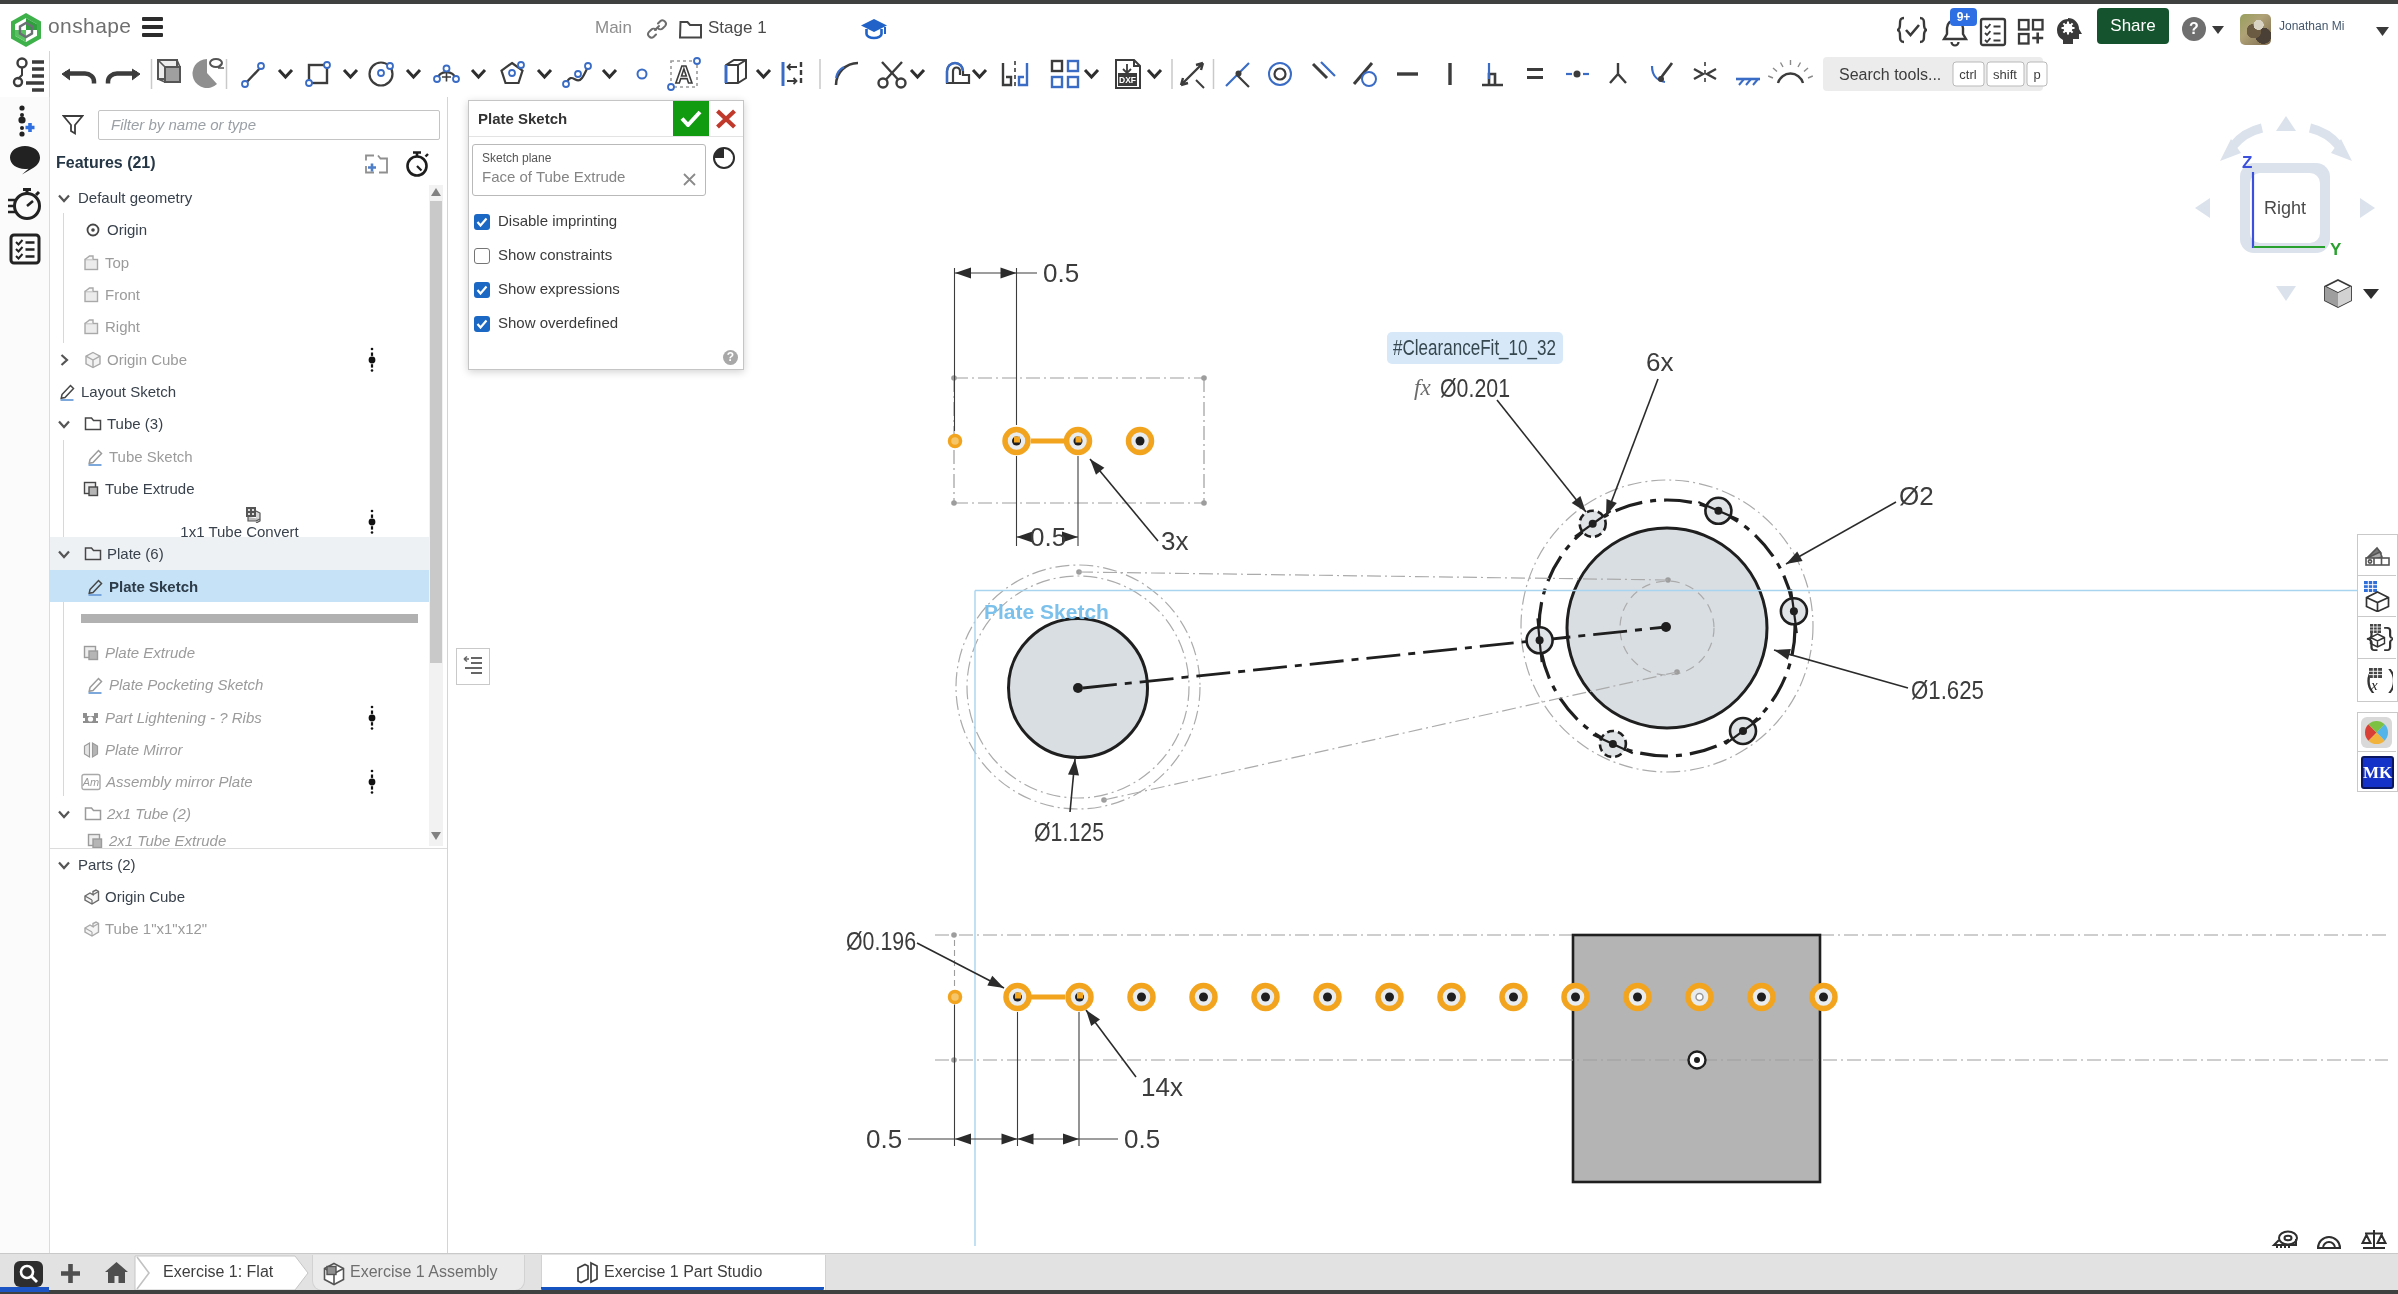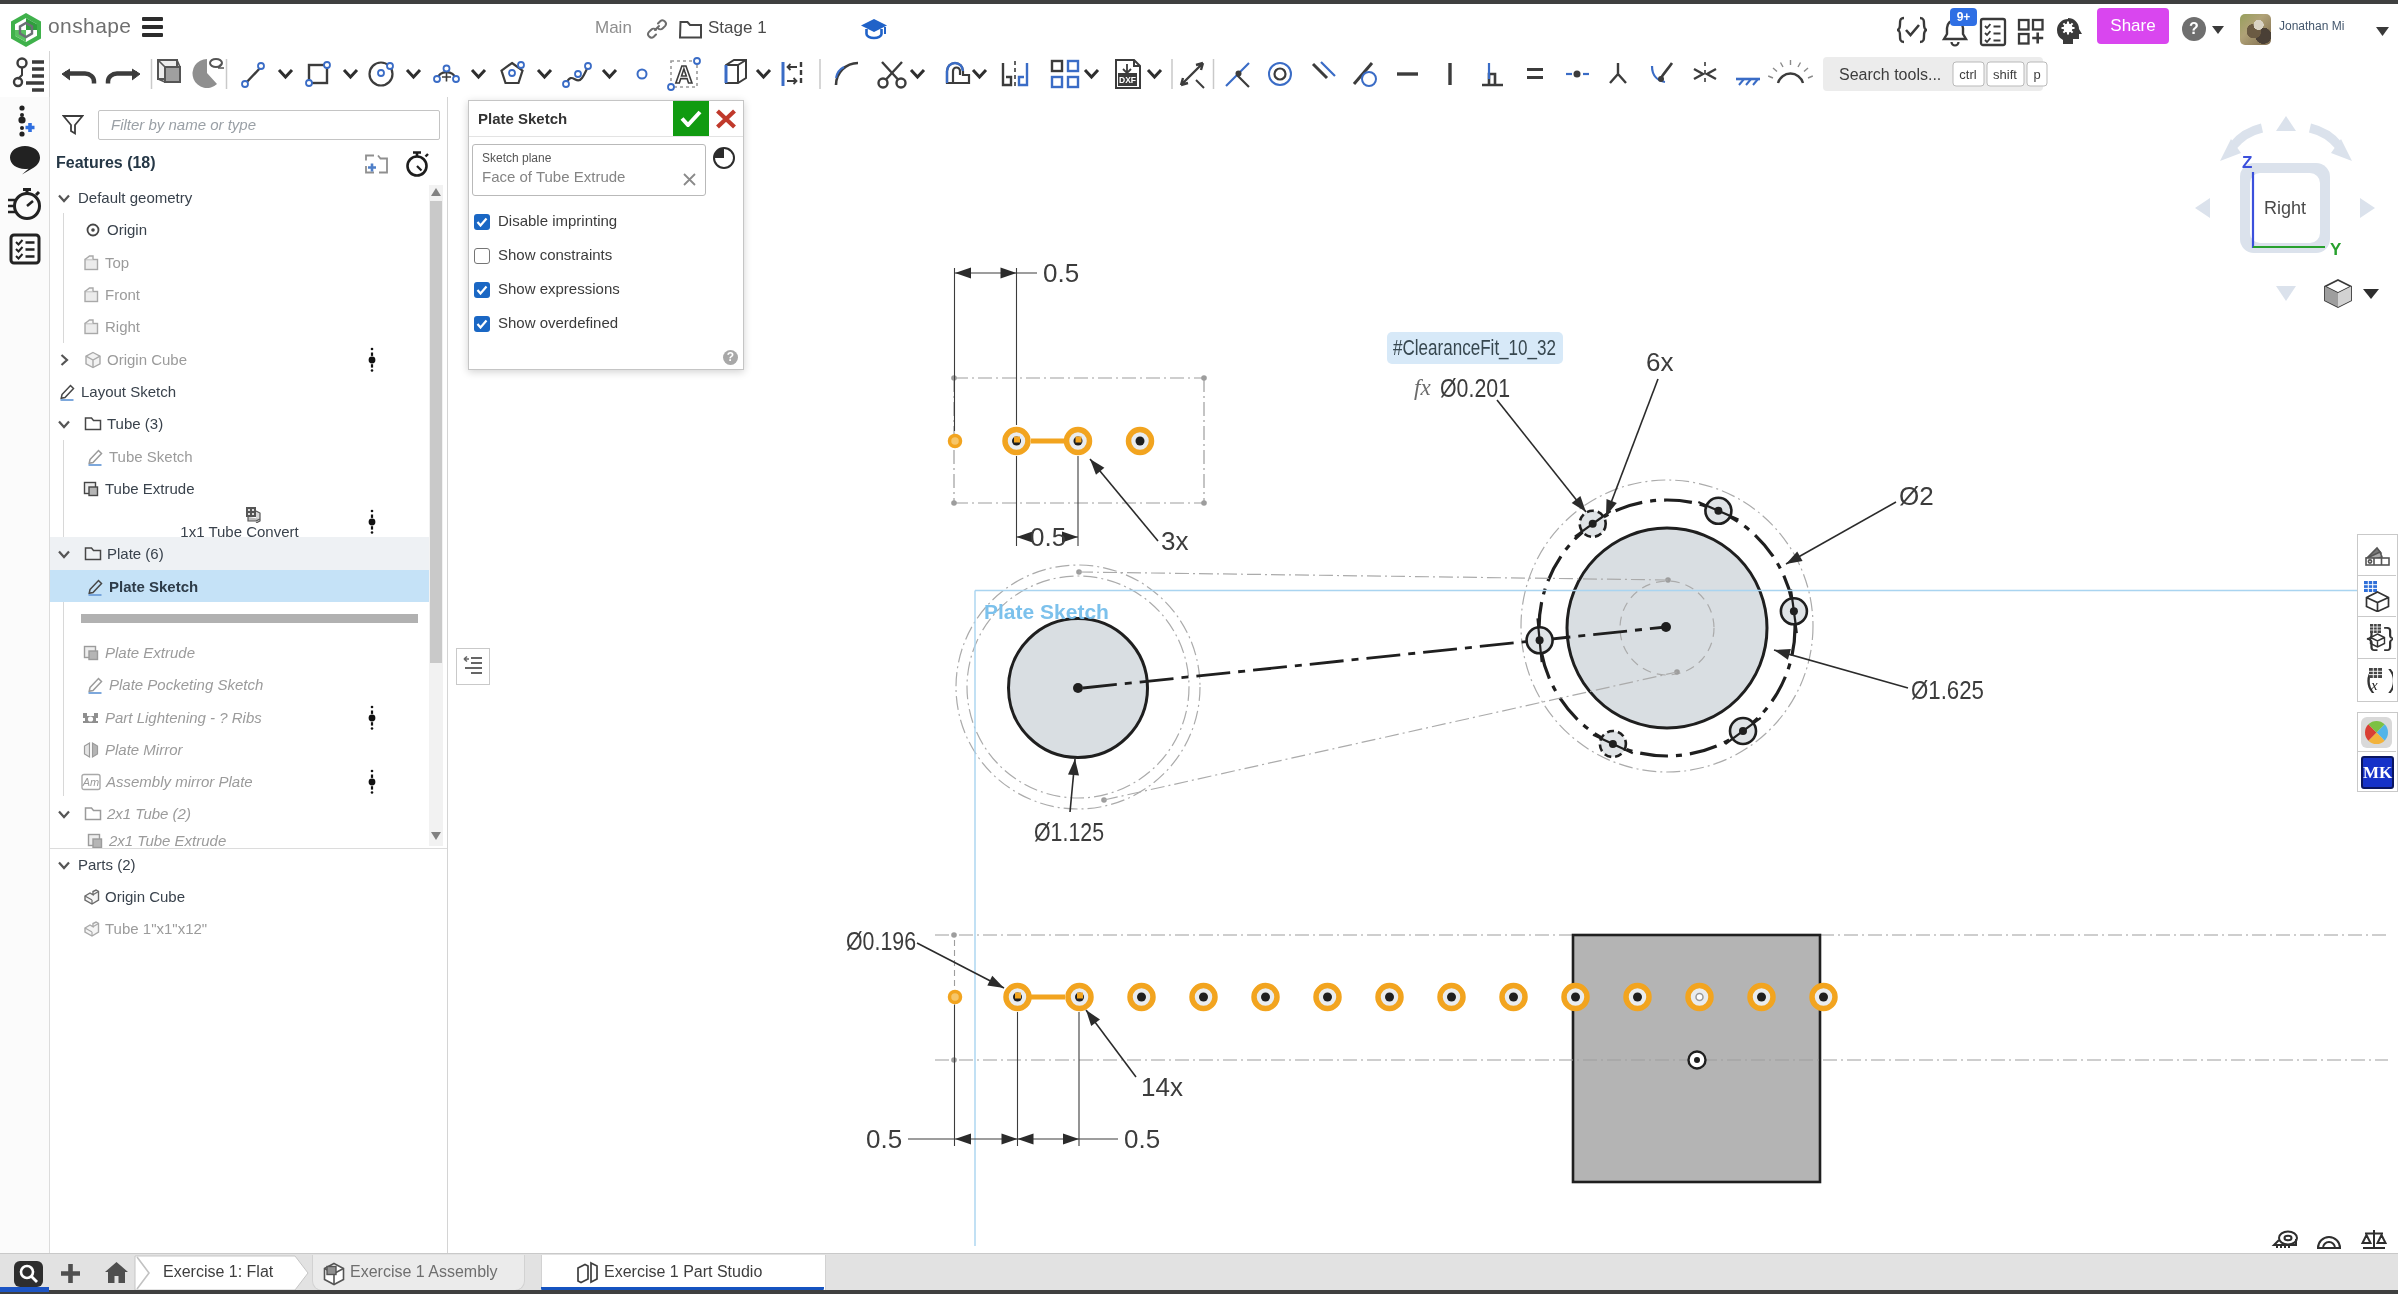--- a/index.html
+++ b/index.html
@@ -70,21 +70,21 @@
     <rect x="3" y="17" width="9.5" height="9.5" fill="none" stroke="#3a3a3a" stroke-width="2.3"></rect>
     <path d="M21.7 15.5 v11 M16.2 21 h11" stroke="#3a3a3a" stroke-width="2.6"></path>
   </svg>
   <svg class="ic" style="left:2054px;top:11px;" width="32" height="32" viewBox="0 0 32 32">
     <path d="M14 3 a11 11 0 0 1 11 11 l3 5 h-3 v5 h-6 v5 h-10 v-4 a11 11 0 0 1-6-10 a11 11 0 0 1 11-11 Z" fill="#3a3a3a"></path>
     <circle cx="14" cy="13" r="4.5" fill="#fff"></circle>
     <g stroke="#fff" stroke-width="2">
         <path d="M14 6.5 v3 M14 16.5 v3 M7.5 13 h3 M17.5 13 h3 M9.4 8.4 l2.1 2.1 M16.5 15.5 l2.1 2.1 M18.6 8.4 l-2.1 2.1 M11.5 15.5 l-2.1 2.1"></path>
       </g>
   </svg>
-  <div class="abs" style="left:2097px;top:4px;width:72px;height:36px;background:#d946ef;border-radius:4px;color:#fff;font-size:17px;text-align:center;line-height:36px;">Share</div>
+  <div class="abs" style="left:2097px;top:4px;width:72px;height:36px;background:#14532d;border-radius:4px;color:#fff;font-size:17px;text-align:center;line-height:36px;">Share</div>
   <div class="abs" style="left:2182px;top:13px;width:24px;height:24px;background:#6f6f6f;border-radius:50%;color:#fff;font-size:16px;font-weight:bold;text-align:center;line-height:24px;">?</div>
   <svg class="ic" style="left:2212px;top:22px;" width="12" height="8" viewBox="0 0 12 8">
       <polygon points="0,0 12,0 6,8" fill="#3a3a3a"></polygon>
     </svg>
   <div class="abs" style="left:2240px;top:10px;width:31px;height:31px;border-radius:5px;background:
     radial-gradient(circle at 60% 35%, #d9d3c4 0 18%, transparent 19%),
     radial-gradient(circle at 45% 55%, #6b5b43 0 30%, transparent 31%),
     radial-gradient(circle at 75% 70%, #4a4036 0 25%, transparent 26%),
     linear-gradient(135deg,#97a05c 0%, #b0a277 40%, #7d6a4d 100%);"></div>
   <div class="abs" style="left:2279px;top:15px;font-size:12px;color:#44576d;">Jonathan Mi</div>
@@ -307,21 +307,21 @@
   </svg>
 </div>
 
 <div id="panel" class="abs" style="left:50px;top:97px;width:397px;height:1156px;background:#fff;border-right:1px solid #d4d4d4;"></div>
 
 <svg class="ic" style="left:62px;top:114px;" width="22" height="22" viewBox="0 0 22 22">
   <path d="M1.5 2 h19 l-7.5 9 v8.5 l-4-2.5 v-6 Z" fill="none" stroke="#3c3c3c" stroke-width="1.8"></path>
 </svg>
 <div class="abs" style="left:98px;top:110px;width:340px;height:28px;border:1px solid #c4c4c4;border-radius:2px;"></div>
 <div class="abs" style="left:111px;top:116px;font-size:15px;font-style:italic;color:#9aa0a6;">Filter by name or type</div>
-<div class="abs" style="left:56px;top:154px;font-size:16px;font-weight:bold;color:#253746;">Features (18)</div>
+<div class="abs" style="left:56px;top:154px;font-size:16px;font-weight:bold;color:#253746;">Features (21)</div>
 <svg class="ic" style="left:364px;top:154px;" width="24" height="20" viewBox="0 0 24 20">
   <path d="M10 1.5 h-8 v5 M2 12 v6.5 h8 M14 1.5 l2.5 3 h6.5 v14 h-8" fill="none" stroke="#8f8f8f" stroke-width="1.8"></path>
   <path d="M8 9.5 v8 M4 13.5 h8" stroke="#4f7fc8" stroke-width="2.6"></path>
 </svg>
 <svg class="ic" style="left:402px;top:150px;" width="30" height="28" viewBox="0 0 30 28">
   <circle cx="15" cy="16" r="9.5" fill="none" stroke="#1d1d1d" stroke-width="2.6"></circle>
   <path d="M11 2.5 h8 M15 2.5 v4" stroke="#1d1d1d" stroke-width="2.6"></path>
   <path d="M23.5 6.5 l2.5-2.5" stroke="#1d1d1d" stroke-width="2.4"></path>
   <path d="M15 16 l4.5 4.5" stroke="#1d1d1d" stroke-width="2.2"></path>
 </svg>

